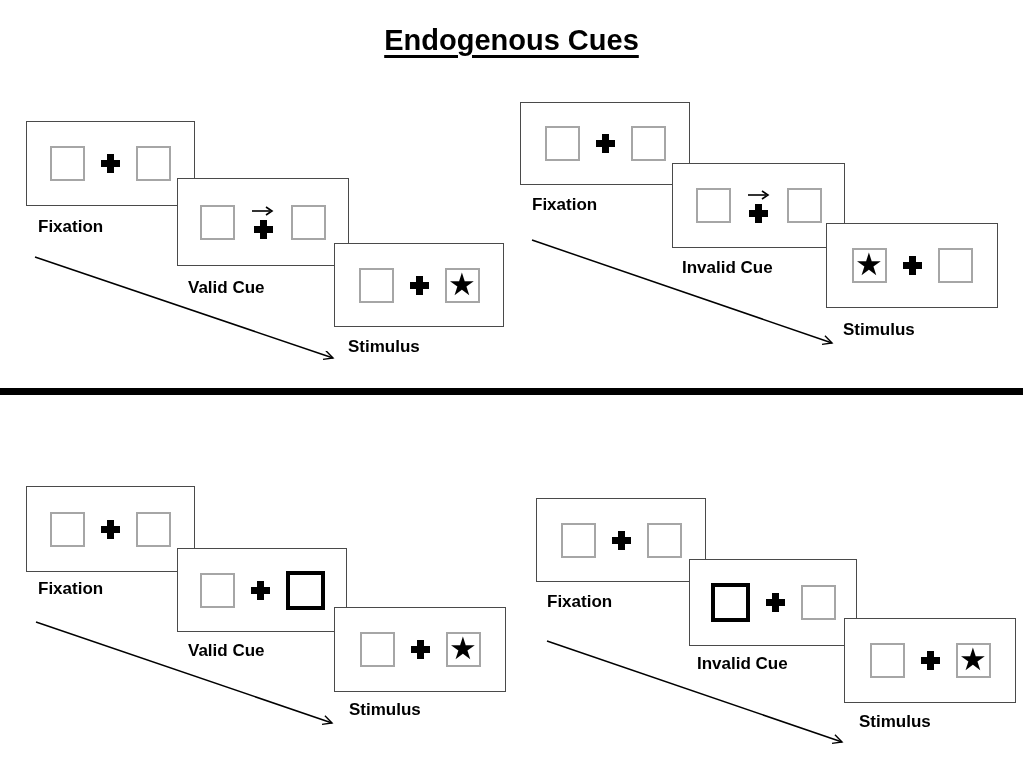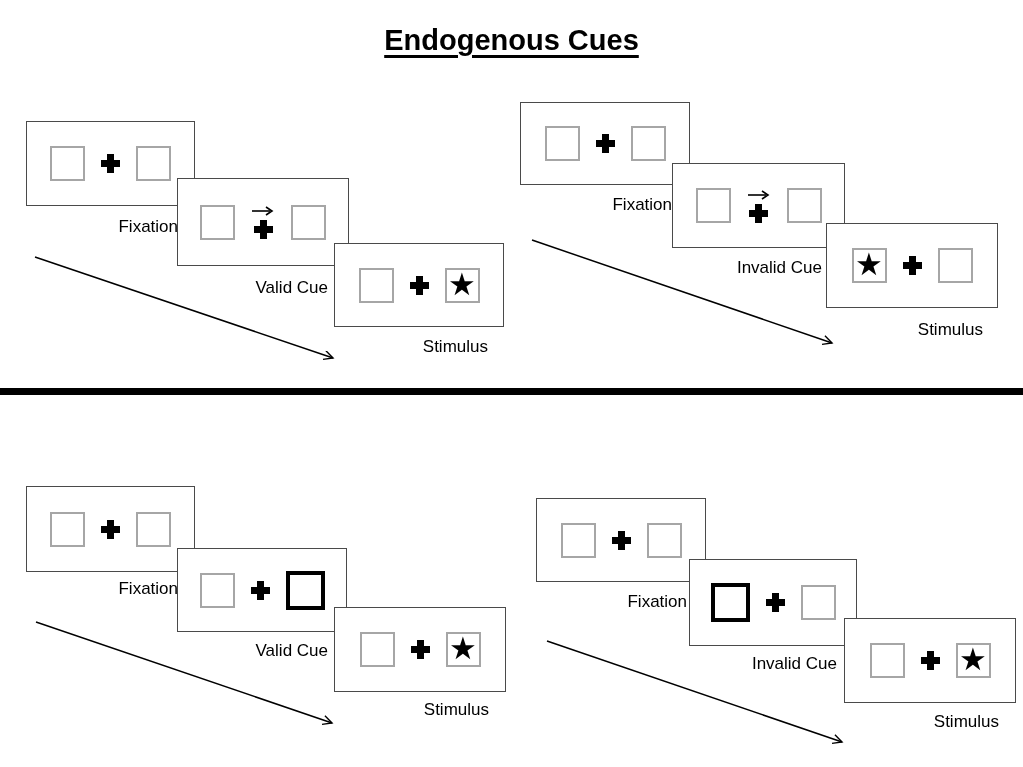--- a/index.html
+++ b/index.html
@@ -24,22 +24,22 @@
     display:flex;align-items:center;justify-content:center;flex:0 0 auto;
   }
   .sq.bold{width:39px;height:39px;border:4px solid #000;}
   .star{font-size:31px;line-height:1;color:#000;transform:translateY(-1px);}
   .center{display:flex;flex-direction:column;align-items:center;justify-content:center;flex:0 0 auto;}
   .cue-arrow{display:block;margin-bottom:3px;}
   .plus{position:relative;width:19px;height:19px;flex:0 0 auto;}
   .plus::before{content:"";position:absolute;left:0;top:6px;width:19px;height:7px;background:#000;}
   .plus::after{content:"";position:absolute;left:6px;top:0;width:7px;height:19px;background:#000;}
   .lbl{
-    position:absolute;width:140px;text-align:right;
-    font-size:17px;font-weight:normal;line-height:20px;z-index:4;
+    position:absolute;width:140px;text-align:left;
+    font-size:17px;font-weight:bold;line-height:20px;z-index:4;
   }
   .arrows{position:absolute;left:0;top:0;z-index:0;}
 </style>
 </head>
 <body>
 
 <div class="stage">
 
   <svg class="arrows" width="1023" height="767" aria-hidden="true">
     <defs>

